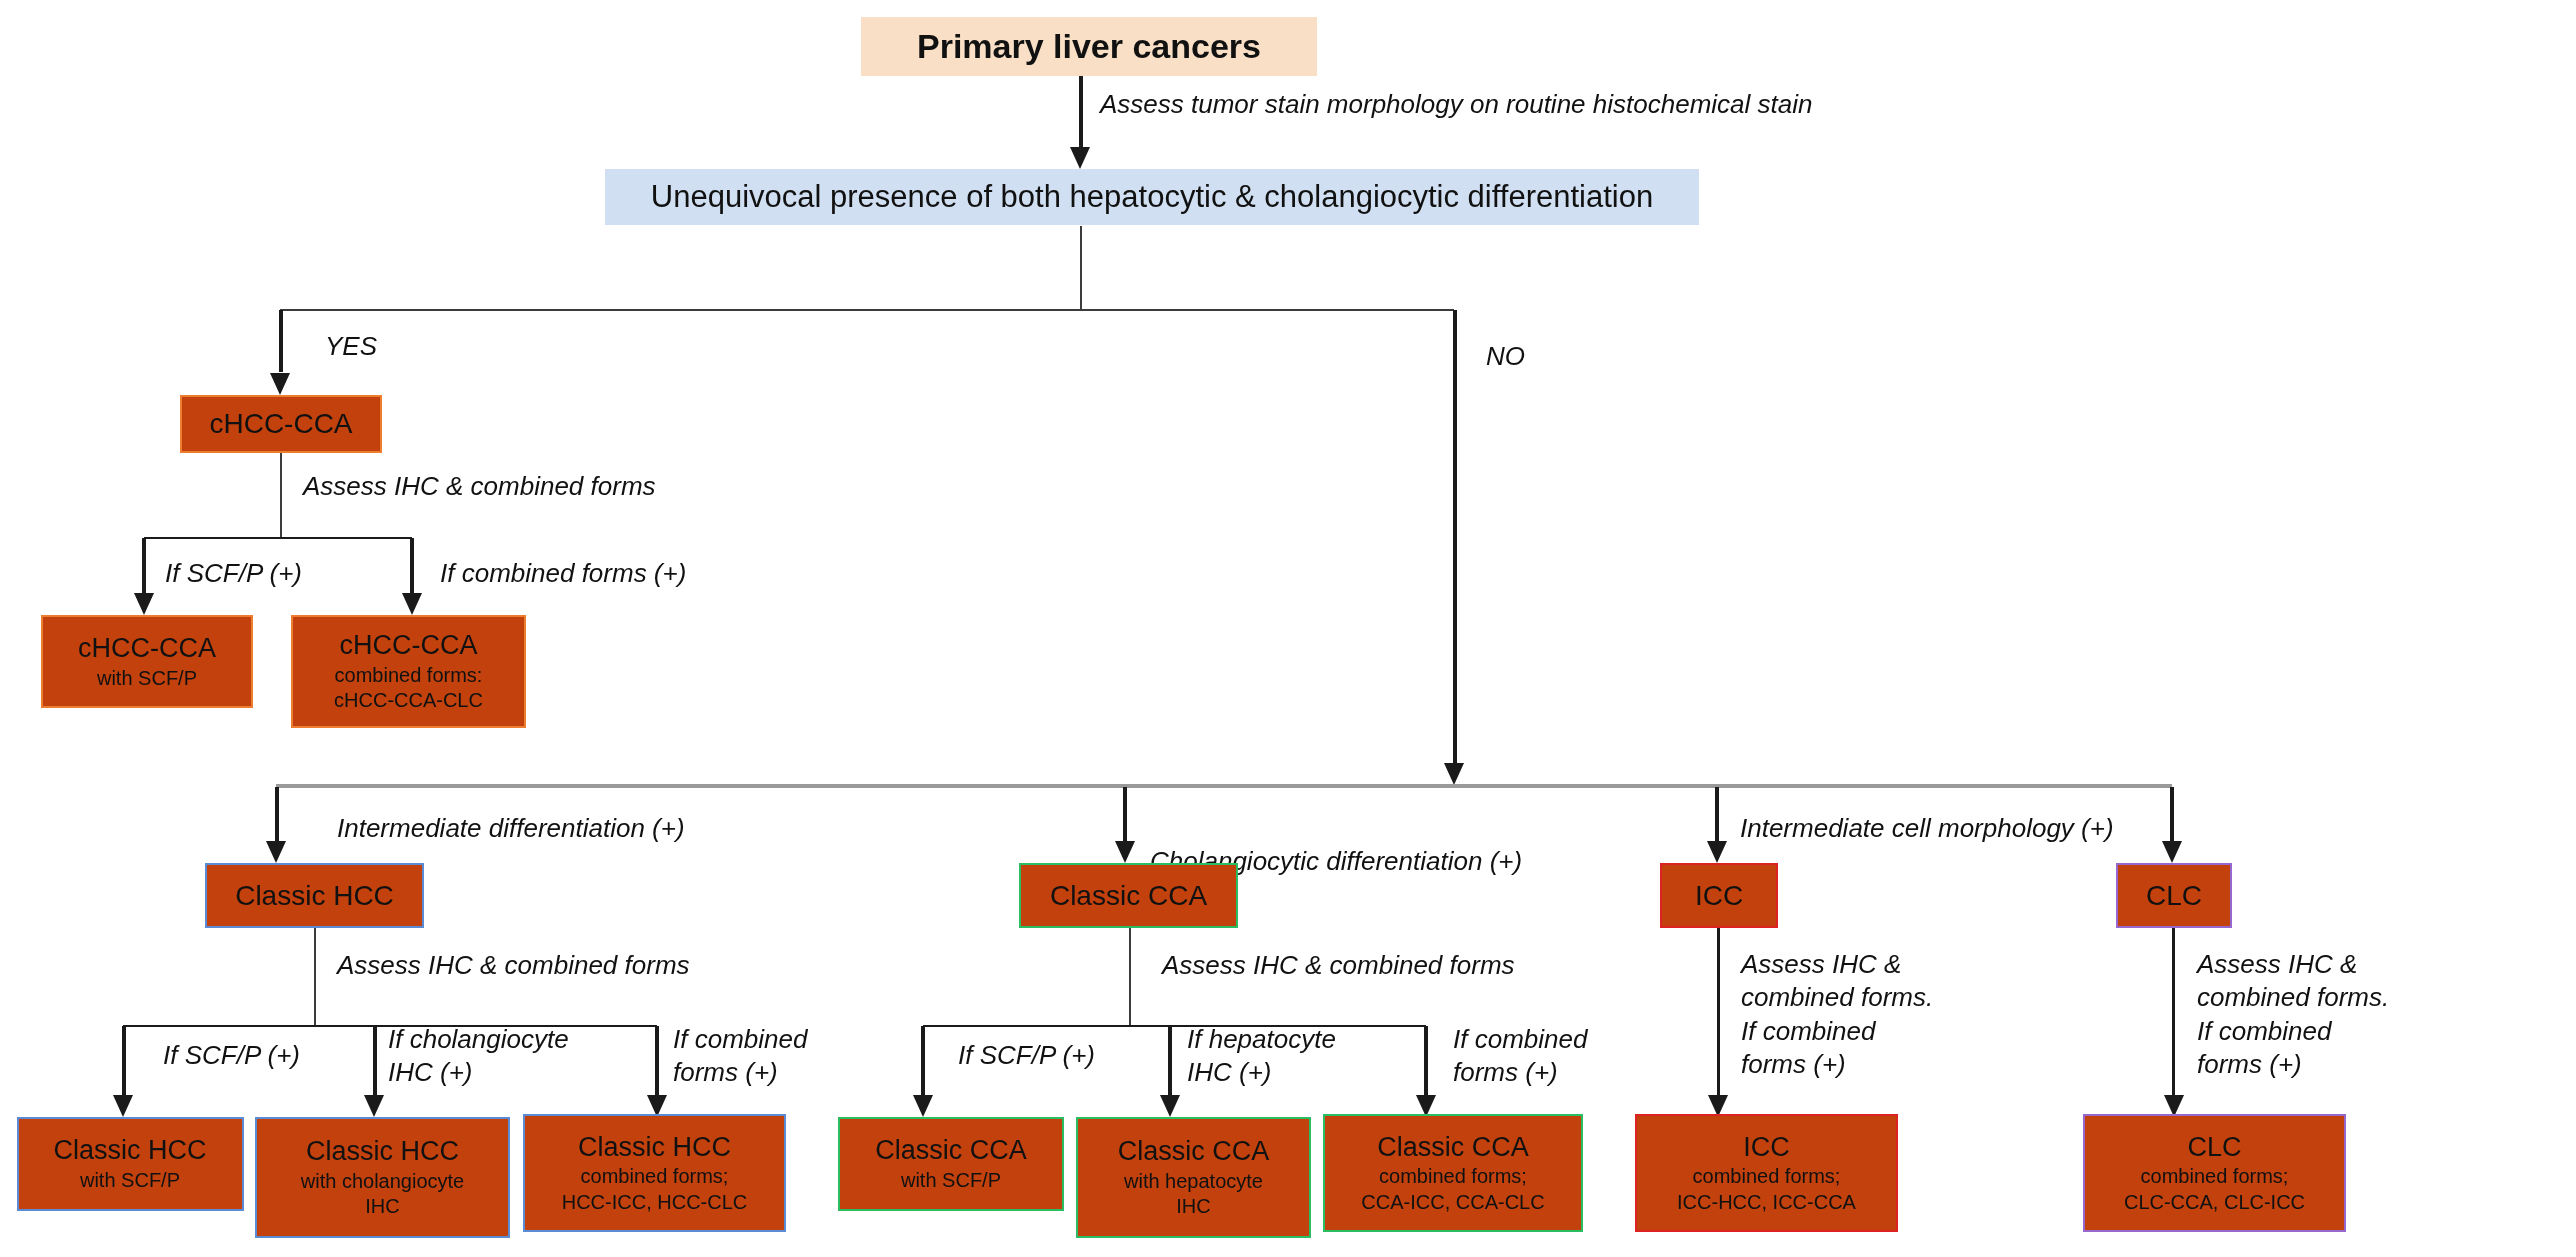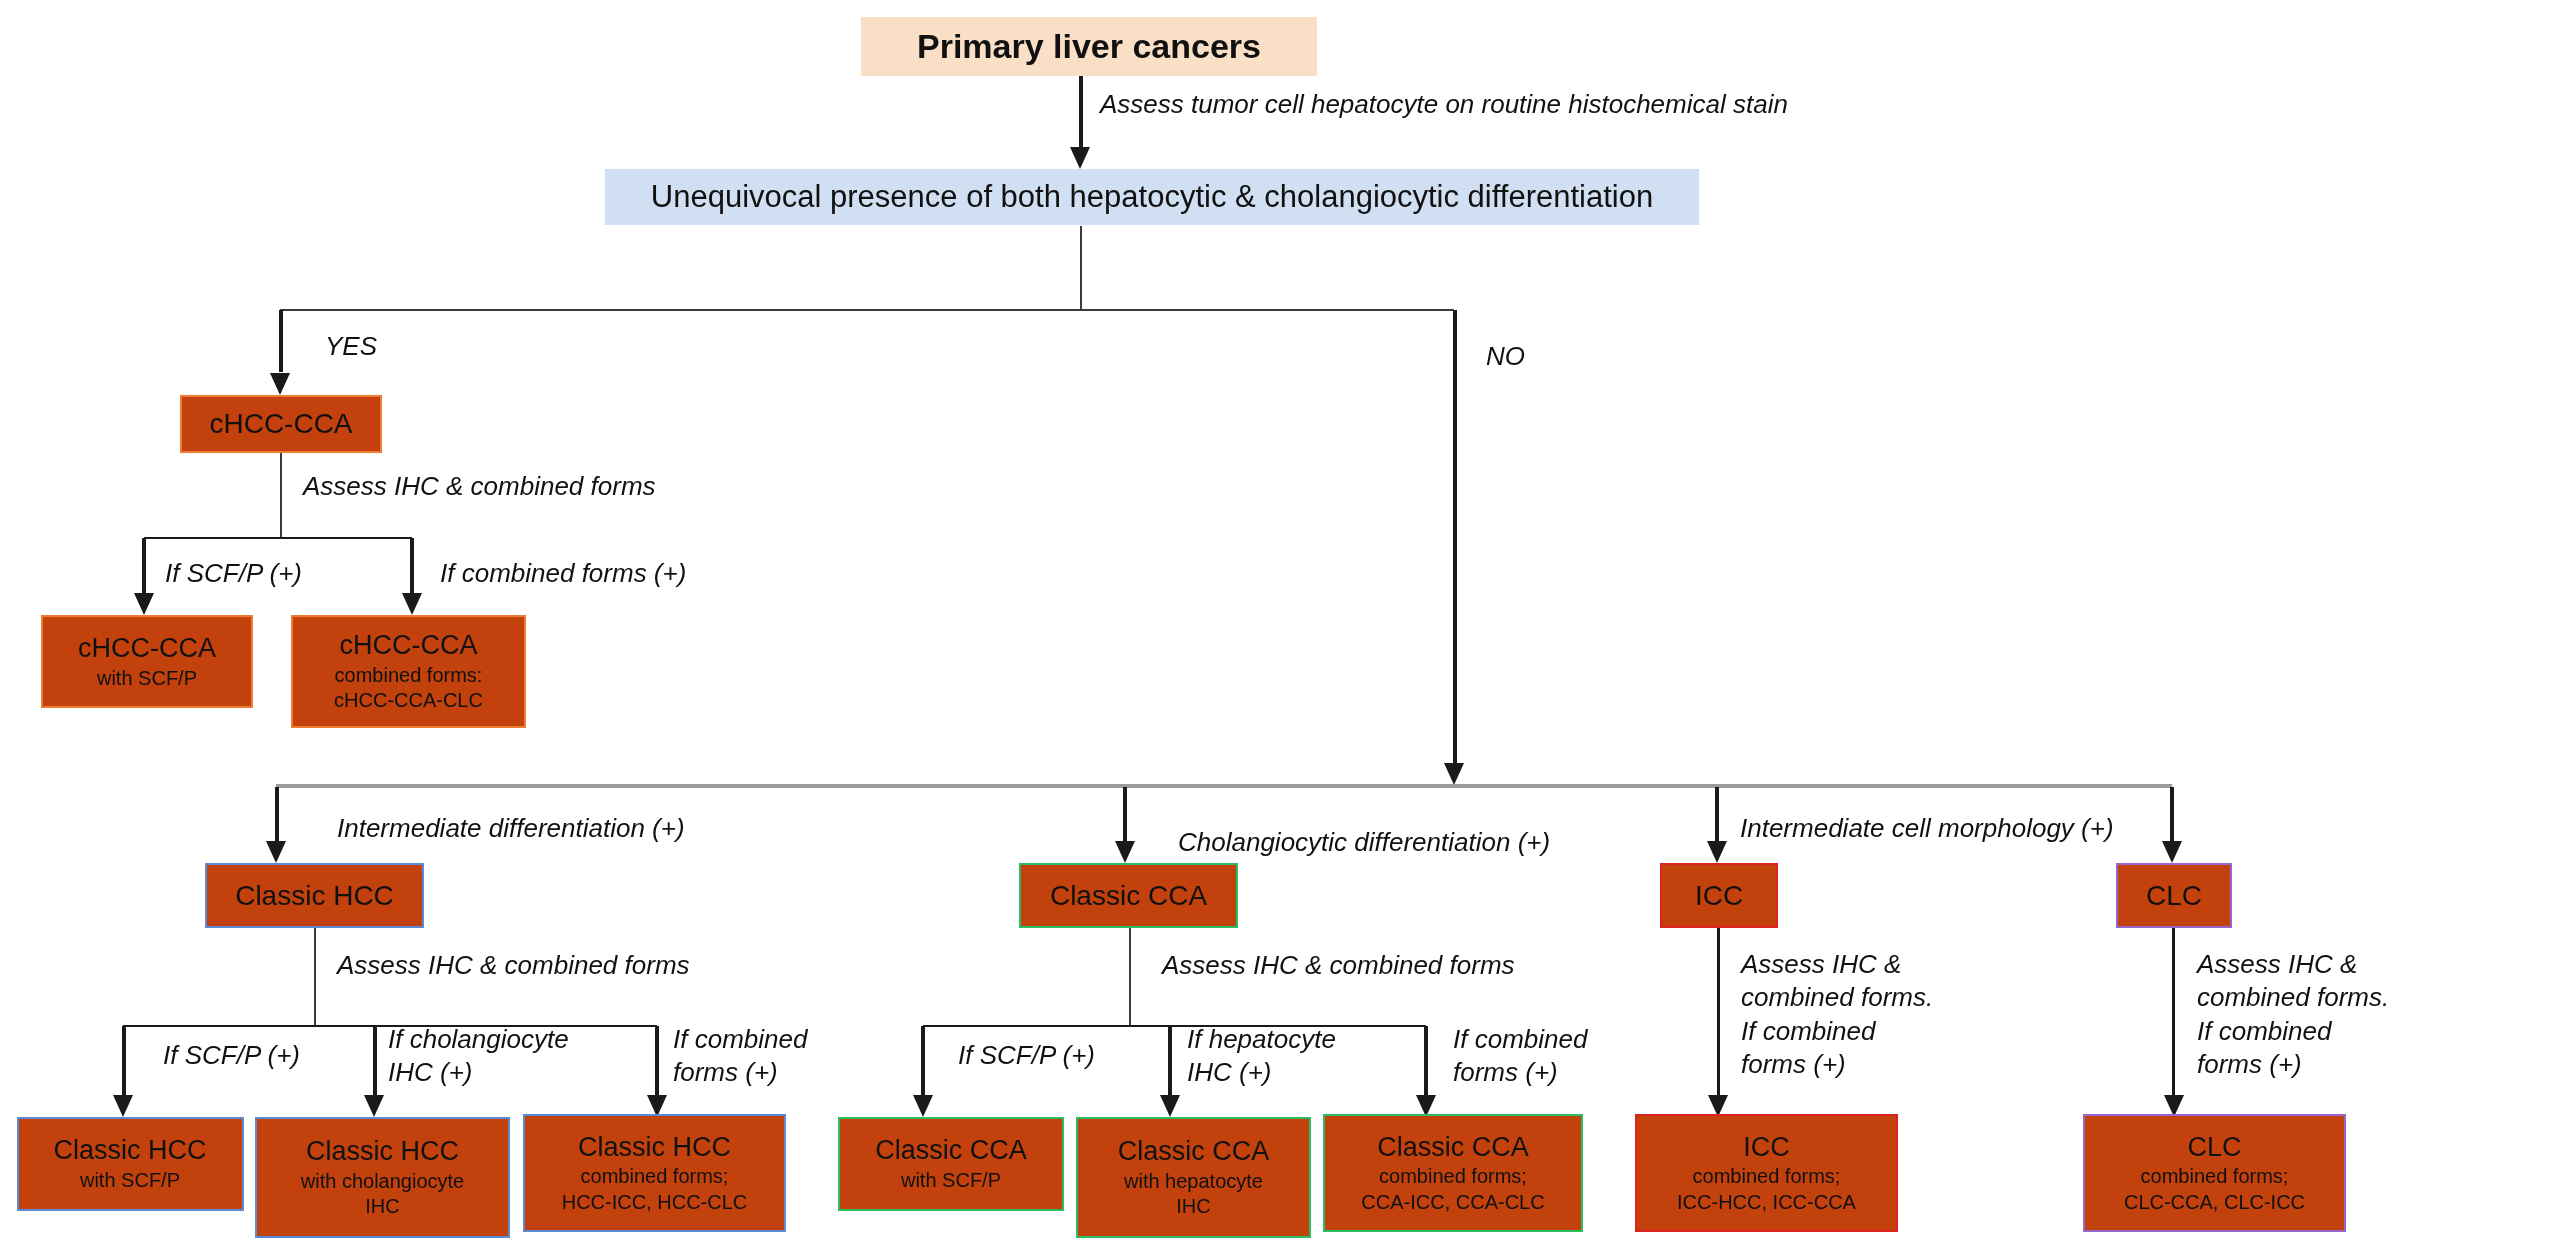--- a/index.html
+++ b/index.html
@@ -75,29 +75,29 @@
   <div class="vline" style="left:1168px;top:1026px;width:3.5px;height:69px;"></div>
   <div class="head" style="left:1160px;top:1095px;"></div>
   <div class="vline" style="left:1424px;top:1026px;width:3.5px;height:69px;"></div>
   <div class="head" style="left:1416px;top:1095px;"></div>
 
   <div class="vline" style="left:1717px;top:928px;width:2.9px;height:167px;"></div>
   <div class="head" style="left:1708px;top:1095px;"></div>
   <div class="vline" style="left:2172px;top:928px;width:2.9px;height:167px;"></div>
   <div class="head" style="left:2164px;top:1095px;"></div>
 
-  <div class="lbl" style="left:1100px;top:88px;">Assess tumor cell hepatocyte on routine histochemical stain</div>
+  <div class="lbl" style="left:1100px;top:88px;">Assess tumor stain morphology on routine histochemical stain</div>
   <div class="lbl" style="left:325px;top:330px;">YES</div>
   <div class="lbl" style="left:1486px;top:340px;">NO</div>
   <div class="lbl" style="left:303px;top:470px;">Assess IHC &amp; combined forms</div>
   <div class="lbl" style="left:165px;top:557px;">If SCF/P (+)</div>
   <div class="lbl" style="left:440px;top:557px;">If combined forms (+)</div>
 
   <div class="lbl" style="left:337px;top:812px;">Intermediate differentiation (+)</div>
-  <div class="lbl" style="left:1150px;top:826px;margin-left:28px;">Cholangiocytic differentiation (+)</div>
+  <div class="lbl" style="left:1150px;top:845px;">Cholangiocytic differentiation (+)</div>
   <div class="lbl" style="left:1740px;top:812px;">Intermediate cell morphology (+)</div>
 
   <div class="lbl" style="left:337px;top:949px;">Assess IHC &amp; combined forms</div>
   <div class="lbl" style="left:1162px;top:949px;">Assess IHC &amp; combined forms</div>
 
   <div class="lbl" style="left:1741px;top:948px;">
     <div>Assess IHC &amp;</div>
     <div>combined forms.</div>
     <div>If combined</div>
     <div>forms (+)</div>

